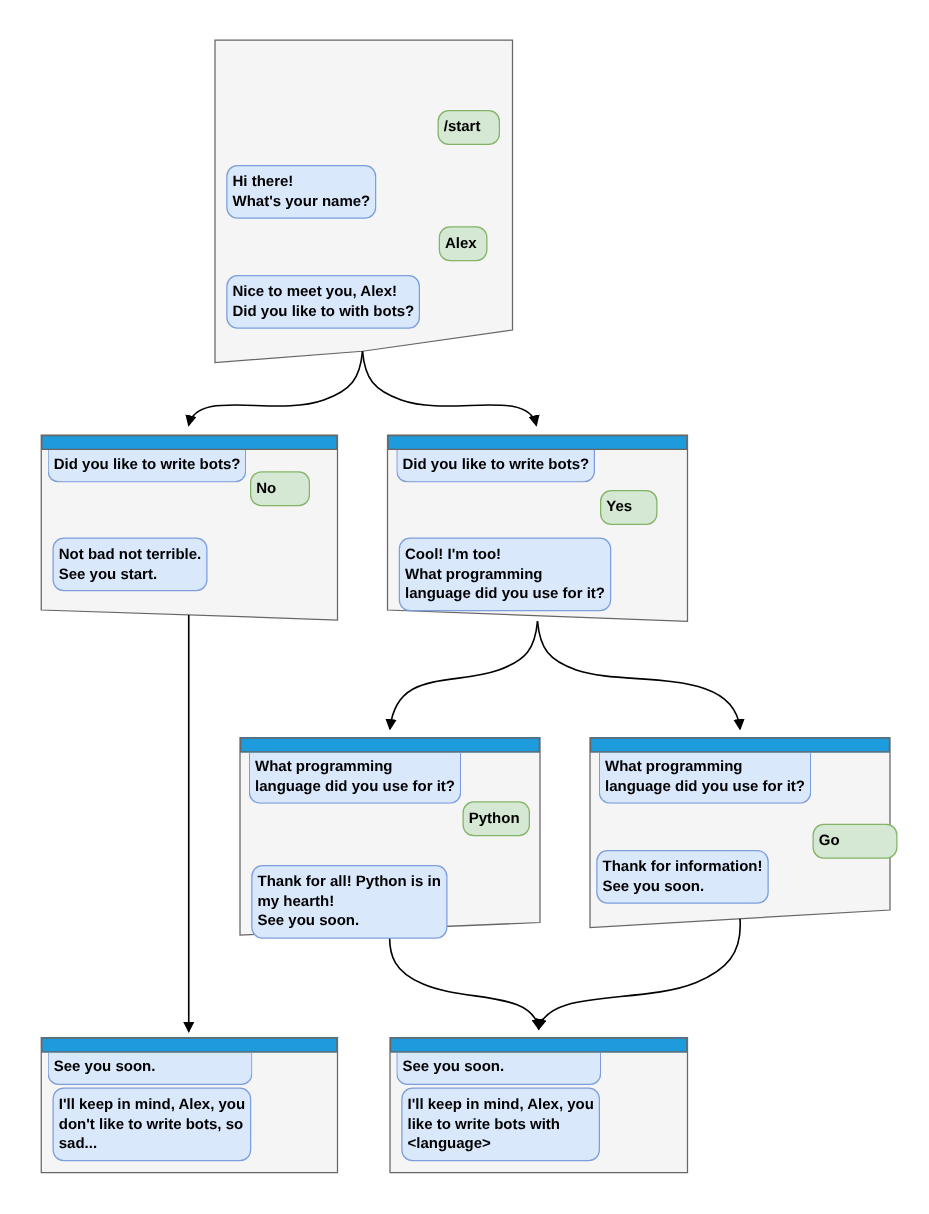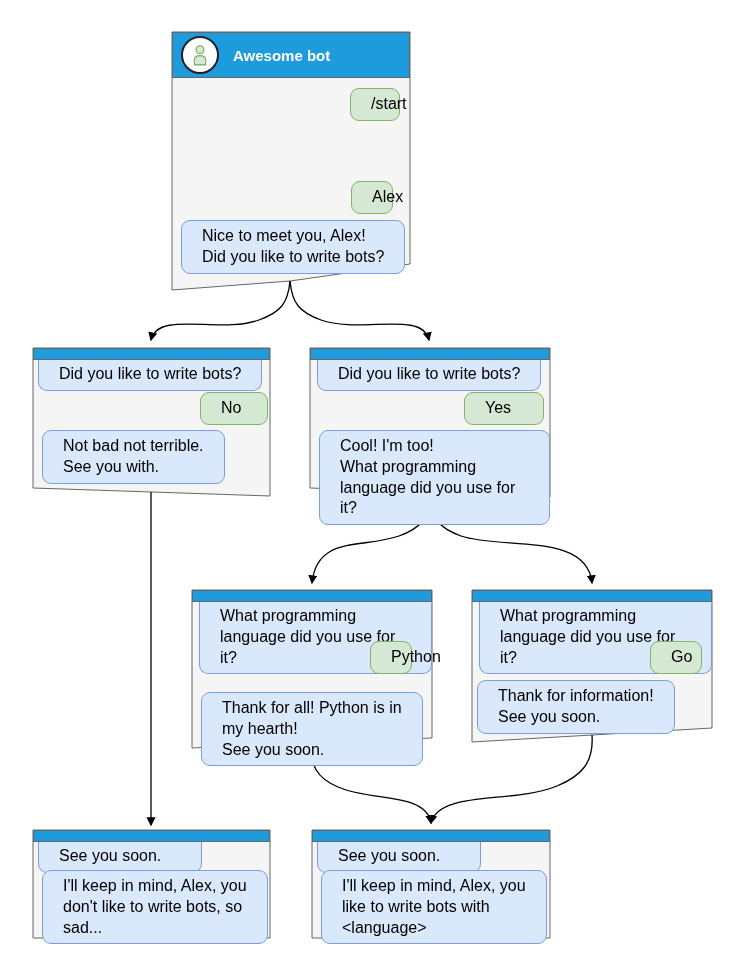--- a/index.html
+++ b/index.html
@@ -24,22 +24,22 @@
     display:flex;align-items:center;
   }
   .avatar{
     width:38px;height:38px;margin-left:8px;border-radius:50%;
     background:#fff;border:2px solid #222;box-sizing:border-box;
     display:flex;align-items:center;justify-content:center;flex:0 0 auto;
   }
   .title{color:var(--title-text,#fff);font-weight:bold;font-size:15px;margin-left:14px;}
   .bubble{
     position:absolute;box-sizing:border-box;
-    font-size:16px;line-height:1.3;padding:5px 20px;
-    white-space:pre-line;border-radius:9px;color:var(--message-text,#000);
+    font-size:12px;line-height:1.3;padding:5px 4px;
+    white-space:pre-line;border-radius:9px;color:var(--message-text,#000);font-weight:bold;
   }
   .bubble.bot{background:var(--bot-bubble-fill,#DAE8FC);border:1px solid var(--bot-bubble-border,#7D9EDC);}
   .bubble.user{background:var(--user-bubble-fill,#D5E8D4);border:1px solid var(--user-bubble-border,#82B366);}
   .bubble.tucked{border-top:none;border-radius:0 0 9px 9px;padding-top:4px;}
 </style>
 </head>
 <body>
 
 <div class="canvas">
 
@@ -61,66 +61,59 @@
     <path class="edge" marker-end="url(#arrw)" d="M290,281 C288,303 281,312 259,320 C220,334 158,310 151,340"></path>
     <path class="edge" marker-end="url(#arrw)" d="M290,281 C292,303 299,312 321,320 C360,334 422,310 429,340"></path>
     <path class="edge" marker-end="url(#arrw)" d="M430,497 C428,519 421,528 399,536 C362,549 317,535 312,583"></path>
     <path class="edge" marker-end="url(#arrw)" d="M430,497 C432,519 439,528 461,536 C502,550 587,532 592,583"></path>
     <path class="edge" marker-end="url(#arrw)" d="M151,492 L151,825"></path>
     <path class="edge" marker-end="url(#arrw)" d="M312,743 C310,766 317,778 338,787 C372,802 426,792 431,823"></path>
     <path class="edge" marker-end="url(#arrw)" d="M592,735 C594,763 581,776 557,786 C513,804 439,790 431,823"></path>
   </svg>
 
   <div class="win" style="left:172px;top:32px;width:238px;height:250px">
-    <div class="header">
-      <span class="avatar">
-        <svg width="26" height="26" viewBox="0 0 24 24">
-          <circle cx="12" cy="7.2" r="3.6" fill="#D5E8D4" stroke="#82B366" stroke-width="1.2"></circle>
-          <path d="M6.8,21 L6.8,16.5 Q6.8,12.6 12,12.6 Q17.2,12.6 17.2,16.5 L17.2,21 Z" fill="#D5E8D4" stroke="#82B366" stroke-width="1.2"></path>
-        </svg>
-      </span>
-      <span class="title">Awesome bot</span>
-    </div>
     <div class="bubble user" style="left:178px;top:56px;width:50px">/start</div>
-    <div class="bubble user" style="left:179px;top:149px;width:24px">Alex</div>
+    <div class="bubble bot" style="left:9px;top:100px">Hi there!
+What's your name?</div>
+    <div class="bubble user" style="left:179px;top:149px;width:39px">Alex</div>
     <div class="bubble bot" style="left:9px;top:188px">Nice to meet you, Alex!
-Did you like to write bots?</div>
+Did you like to with bots?</div>
   </div>
 
   <div class="win" style="left:33px;top:348px;width:237px;height:148px">
     <div class="bubble bot tucked" style="left:5px;top:12px">Did you like to write bots?</div>
-    <div class="bubble user" style="left:167px;top:44px;width:68px">No</div>
+    <div class="bubble user" style="left:167px;top:29px;width:48px">No</div>
     <div class="bubble bot" style="left:9px;top:82px">Not bad not terrible.
-See you with.</div>
+See you start.</div>
     <div class="bar"></div>
   </div>
 
   <div class="win" style="left:310px;top:348px;width:240px;height:149px">
     <div class="bubble bot tucked" style="left:7px;top:12px">Did you like to write bots?</div>
-    <div class="bubble user" style="left:154px;top:44px;width:80px">Yes</div>
+    <div class="bubble user" style="left:170px;top:44px;width:46px">Yes</div>
     <div class="bubble bot" style="left:9px;top:82px">Cool! I'm too!
 What programming
 language did you use for it?</div>
     <div class="bar"></div>
   </div>
 
   <div class="win" style="left:192px;top:590px;width:240px;height:158px">
     <div class="bubble bot tucked" style="left:7px;top:12px">What programming
 language did you use for it?</div>
-    <div class="bubble user" style="left:178px;top:51px;width:36px">Python</div>
+    <div class="bubble user" style="left:178px;top:51px;width:54px">Python</div>
     <div class="bubble bot" style="left:9px;top:102px">Thank for all! Python is in
 my hearth!
 See you soon.</div>
     <div class="bar"></div>
   </div>
 
   <div class="win" style="left:472px;top:590px;width:240px;height:152px">
     <div class="bubble bot tucked" style="left:7px;top:12px">What programming
 language did you use for it?</div>
-    <div class="bubble user" style="left:178px;top:51px;width:52px">Go</div>
+    <div class="bubble user" style="left:178px;top:69px;width:68px">Go</div>
     <div class="bubble bot" style="left:5px;top:90px">Thank for information!
 See you soon.</div>
     <div class="bar"></div>
   </div>
 
   <div class="win" style="left:33px;top:830px;width:237px;height:108px">
     <div class="bubble bot tucked" style="left:5px;top:12px;width:164px">See you soon.</div>
     <div class="bubble bot" style="left:9px;top:40px">I'll keep in mind, Alex, you
 don't like to write bots, so
 sad...</div>

